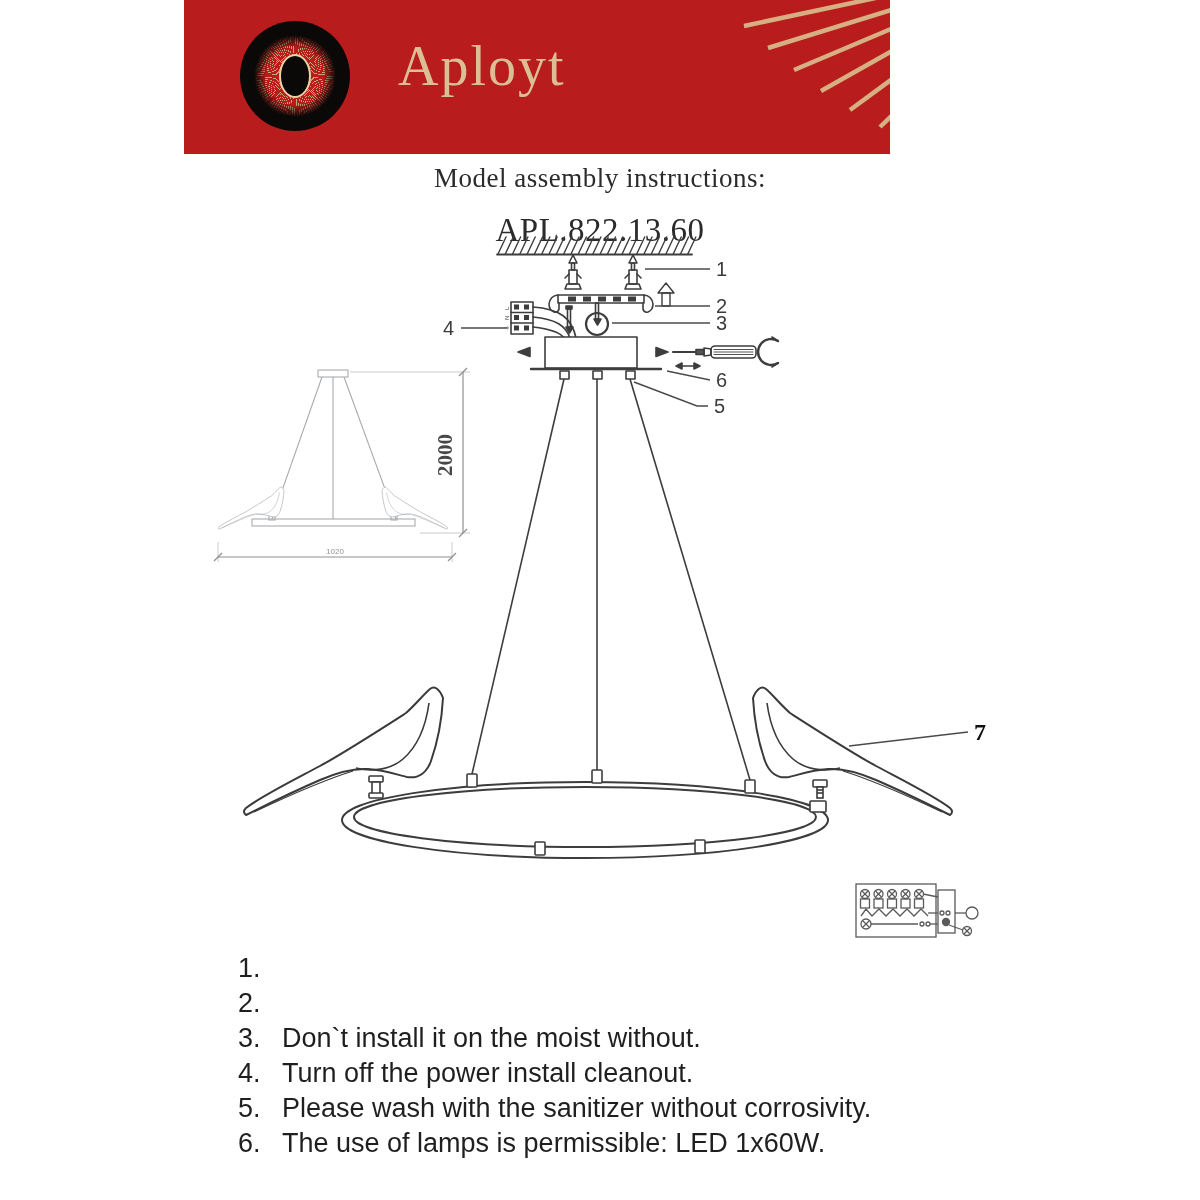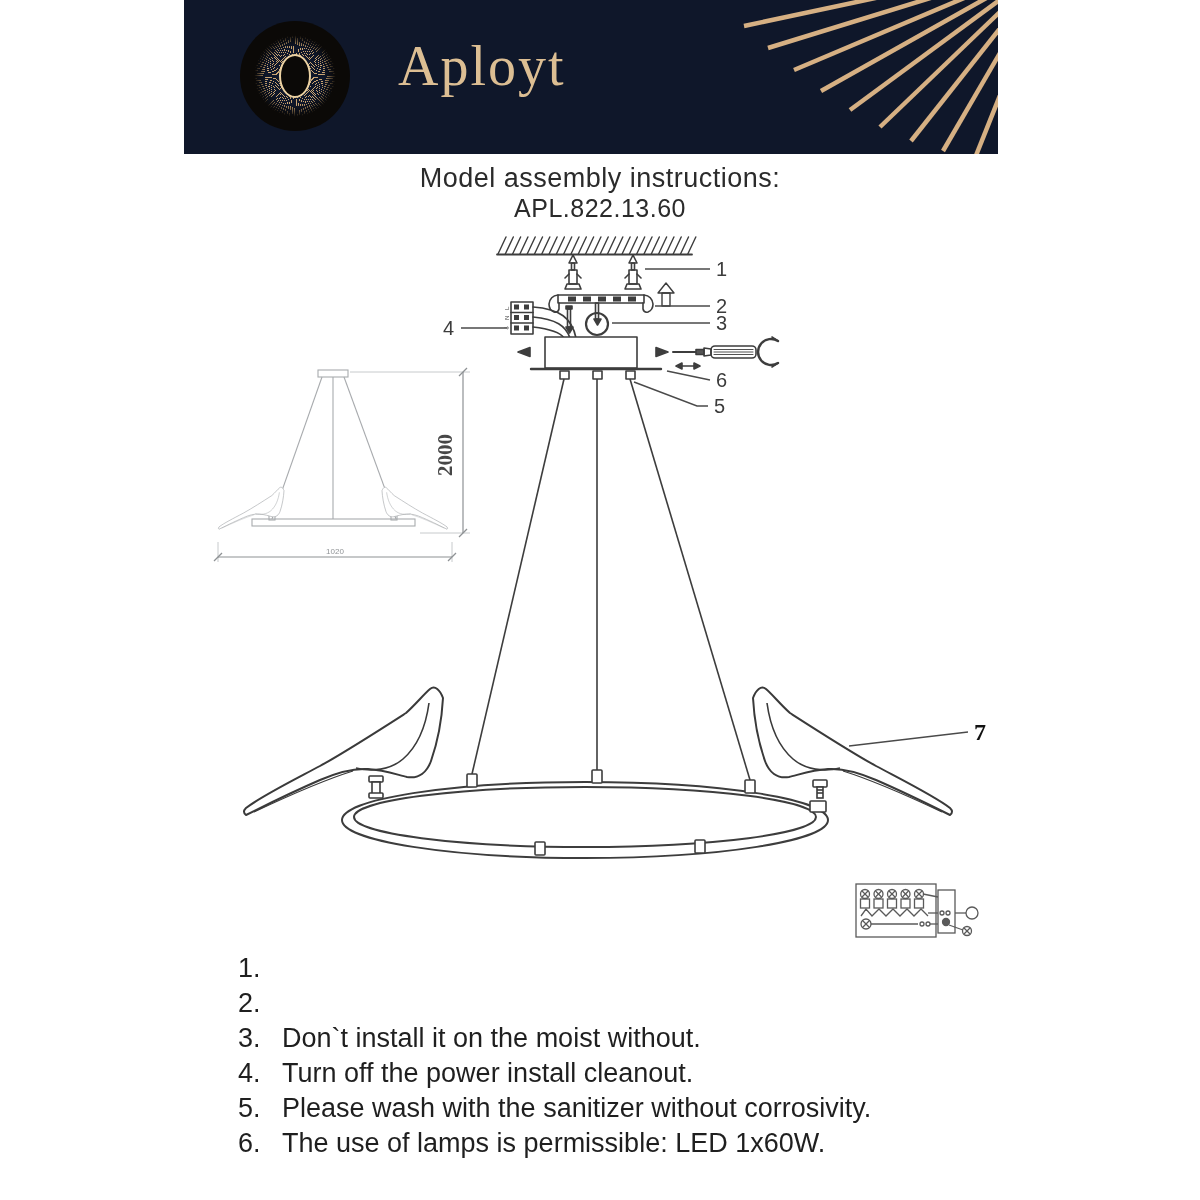--- a/index.html
+++ b/index.html
@@ -1,33 +1,33 @@
 <!DOCTYPE html>
 <html><head>
 <meta charset="utf-8">
 <style>
   html,body{margin:0;padding:0;background:#fff;}
   body{width:1200px;height:1200px;position:relative;font-family:"Liberation Sans",sans-serif;overflow:hidden;}
 
   
-  .banner{position:absolute;left:184px;top:0;width:814px;height:154px;background:#0f172a;overflow:hidden;}
+  .banner{position:absolute;left:184px;top:0;width:706px;height:154px;background:#b91c1c;overflow:hidden;}
   .banner svg{position:absolute;left:0;top:0;}
   .sunburst{position:absolute;left:56px;top:21px;width:110px;height:110px;border-radius:50%;
     background:
       radial-gradient(closest-side,rgba(11,9,7,0) 0%,rgba(11,9,7,0) 52%,#0b0907 74%),
       repeating-conic-gradient(#c9a472 0deg .9deg,rgba(11,9,7,0) .9deg 3.75deg);}
   .sunburst-core{position:absolute;left:39px;top:33px;width:28px;height:40px;background:#0b0907;
     border:2px solid #ecd2a2;border-radius:50%;}
   .brand{position:absolute;left:214px;top:34px;font-family:"Liberation Serif",serif;
     font-size:56px;font-weight:400;color:#dcbe93;letter-spacing:2px;}
 
   
-  .titleblock{position:absolute;left:0;right:0;top:163px;text-align:center;color:#2b2b2b;}
+  .titleblock{position:absolute;left:0;right:0;top:163px;text-align:center;color:#2b2b2b;font-family:Liberation Serif, serif;}
   .titleblock .h{font-size:27px;font-weight:500;letter-spacing:.5px;}
-  .titleblock .m{font-size:25px;font-weight:500;margin-top:0;letter-spacing:.5px;}
+  .titleblock .m{font-size:33px;font-weight:500;margin-top:18px;letter-spacing:.5px;}
 
   
   .art{position:absolute;left:0;top:0;width:1200px;height:1200px;}
 
   
   .instructions{position:absolute;left:238px;top:951px;color:#1f1f1f;}
   .instr-row{display:flex;font-size:27px;line-height:35px;}
   .instr-num{width:44px;flex:0 0 44px;}
   .instr-text{white-space:nowrap;}
 </style>

